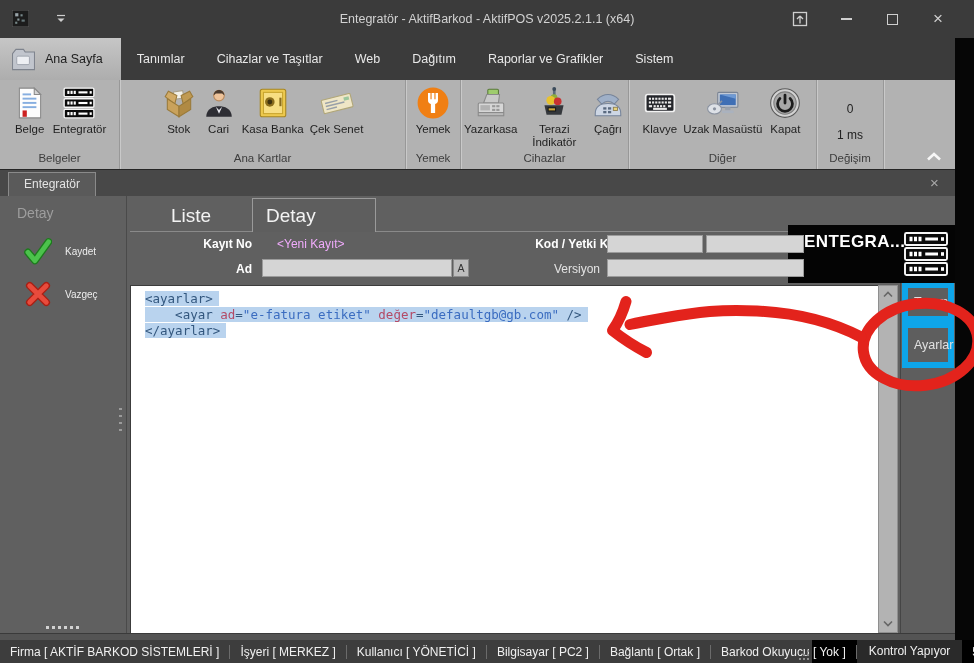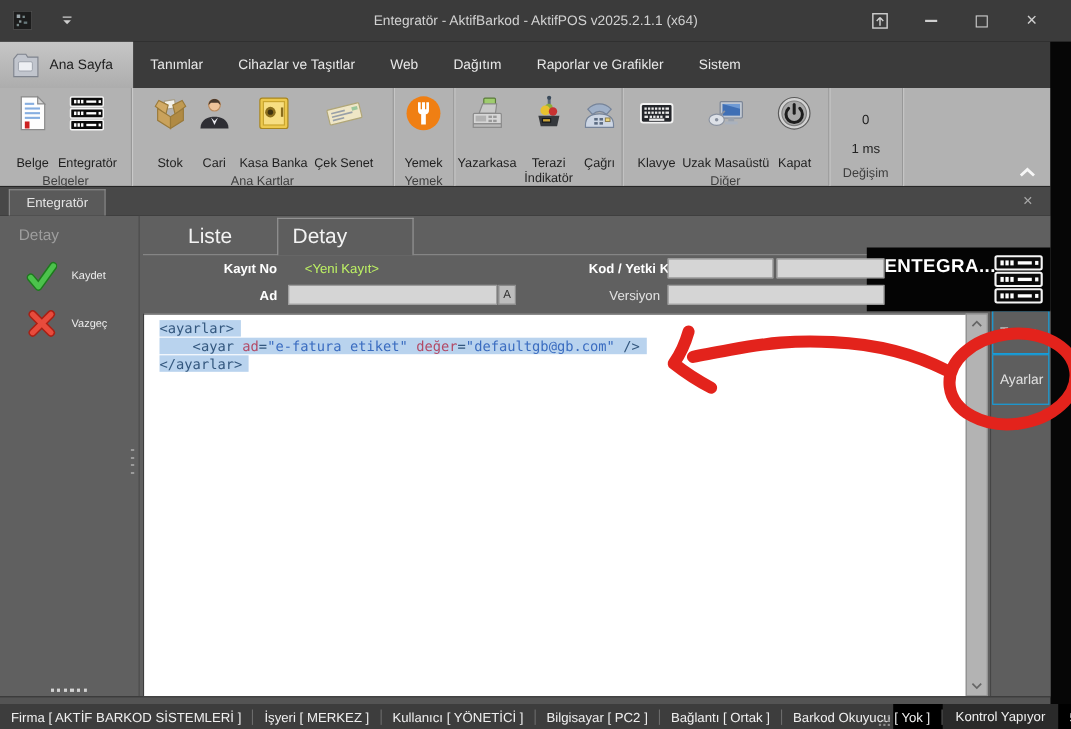--- a/index.html
+++ b/index.html
@@ -24,24 +24,24 @@
   .rtabs { position:absolute; top:38px; left:0; width:955px; height:42px; background:#3b3b3b;
            display:flex; align-items:stretch; }
   .rtab { color:#e8e8e8; font-size:12.5px; display:flex; align-items:center; padding:0 16px; }
   .rtab.active { background:linear-gradient(#c6c6c6,#adadad); color:#1d1d1d; padding:0 18px 0 10px; }
   .rtab-icon { margin-right:8px; } .rtab-icon svg { width:27px; height:27px; }
 
   
   .ribbon { position:absolute; top:80px; left:0; width:955px; height:90px; background:#b2b2b2;
             border-bottom:1px solid #262626; display:flex; }
   .rgroup { border-right:1px solid #989898; box-shadow:1px 0 0 #c9c9c9; display:flex; flex-direction:column; }
-  .rgroup:nth-child(1){width:120px} .rgroup:nth-child(2){width:238px} .rgroup:nth-child(3){width:55px}
-  .rgroup:nth-child(4){width:153px} .rgroup:nth-child(5){width:188px} .rgroup:nth-child(6){width:67px}
+  .rgroup:nth-child(1){width:120px} .rgroup:nth-child(2){width:286px} .rgroup:nth-child(3){width:55px}
+  .rgroup:nth-child(4){width:168px} .rgroup:nth-child(5){width:188px} .rgroup:nth-child(6){width:67px}
   .rgroup-items { flex:1; display:flex; justify-content:center; align-items:flex-start; padding-top:5px; }
-  .ritem { display:flex; flex-direction:column; align-items:center; padding:1px 3px; cursor:default;gap:20px; }
+  .ritem { display:flex; flex-direction:column; align-items:center; padding:1px 3px; cursor:default; }
   .ricon svg { width:34px; height:34px; }
   .ritem-label { font-size:11.5px; color:#1f1f1f; text-align:center; line-height:1.12; margin-top:3px; max-width:84px; }
   .rgroup-label { height:19px; line-height:17px; text-align:center; font-size:11.5px; color:#3d3d3d; }
   .rstats { flex-direction:column !important; align-items:center !important; gap:12px; padding-top:13px !important;
             font-size:12px; color:#222; }
   .chevron-btn { position:absolute; top:147px; left:920px; width:28px; height:18px; display:flex;
                  align-items:center; justify-content:center; }
 
   .black-strip { position:absolute; left:955px; top:38px; width:19px; height:602px; background:#060606; }
 
@@ -65,21 +65,21 @@
                  background:repeating-linear-gradient(90deg,#d2d2d2 0 3px, rgba(0,0,0,0) 3px 6px); }
 
   .tabline { position:absolute; left:130px; top:35px; width:770px; height:1px; background:#8a8a8a; }
   .dtab { position:absolute; color:#f3f3f3; font-size:19px; }
   .dtab-liste { left:130px; top:5px; width:122px; height:30px; display:flex; align-items:center; justify-content:center; }
   .dtab-detay { left:252px; top:2px; width:124px; height:34px; background:#5e5e5e; border:1px solid #9a9a9a;
                 border-bottom:none; display:flex; align-items:center; padding-left:13px; z-index:2; }
 
   .flabel { position:absolute; font-size:12px; color:#fff; font-weight:bold; text-align:right; z-index:3; }
   .flabel.normal { font-weight:normal; color:#e3e3e3; }
-  .fvalue { position:absolute; font-size:12px; color:#bef264; z-index:3; }
+  .fvalue { position:absolute; font-size:12px; color:#f0abfc; z-index:3; }
   .field { position:absolute; height:18px; background:#d5d5d5; border:1px solid #9b9b9b; z-index:3;
            font-size:12px; padding:0 4px; color:#222; outline:none; }
   .abtn { position:absolute; width:16px; height:18px; background:#bdbdbd; border:1px solid #8a8a8a; z-index:3;
           font-size:10.5px; color:#333; text-align:center; line-height:16px; }
 
   .banner { position:absolute; left:788px; top:29px; width:167px; height:58px; background:#040404; z-index:1; }
   .banner-text { position:absolute; left:16px; top:7px; color:#fff; font-weight:bold; font-size:17px;
                  letter-spacing:.4px; white-space:nowrap; }
   .banner-icon { position:absolute; right:5px; top:5px; } .banner-icon svg { width:48px; height:48px; }
 
@@ -91,21 +91,21 @@
   .code-line .sel { background:#b9d3ee; padding-right:6px; }
   .tok-tag { color:#33577e; } .tok-attr { color:#b34a66; } .tok-val { color:#3a6cc0; } .tok-plain { color:#333; }
 
   .vscroll { position:absolute; left:878px; top:89px; width:20px; height:348px; background:#b3b3b3;
              border:1px solid #8f8f8f; }
   .vs-arrow { position:absolute; left:4px; width:10px; height:7px; }
   .vs-up { top:5px; } .vs-down { bottom:5px; }
 
   .rpanel { position:absolute; left:900px; top:86px; width:55px; height:351px; background:#5e5e5e;
             border-left:1px solid #454545; }
-  .rbtn { position:absolute; left:1px; width:52px; border:1px solid #0ea5e9; background:#5e5e5e;
+  .rbtn { position:absolute; left:1px; width:52px; border:6px solid #0ea5e9; background:#5e5e5e;
           color:#e0e0e0; font-size:12.5px; display:flex; align-items:center; padding-left:6px; cursor:default; }
 
   .bottom-strip { position:absolute; top:633px; left:0; width:955px; height:7px; background:#545454;
                   border-top:1px solid #3a3a3a; }
 
   
   .statusbar { position:absolute; top:640px; left:0; width:812px; height:23px; background:#3d3d3d;
                display:flex; align-items:center; color:#f0f0f0; font-size:12px; }
   .sseg { padding:0 10px; white-space:nowrap; }
   .ssep { width:1px; height:14px; background:#6b6b6b; flex:0 0 1px; }

